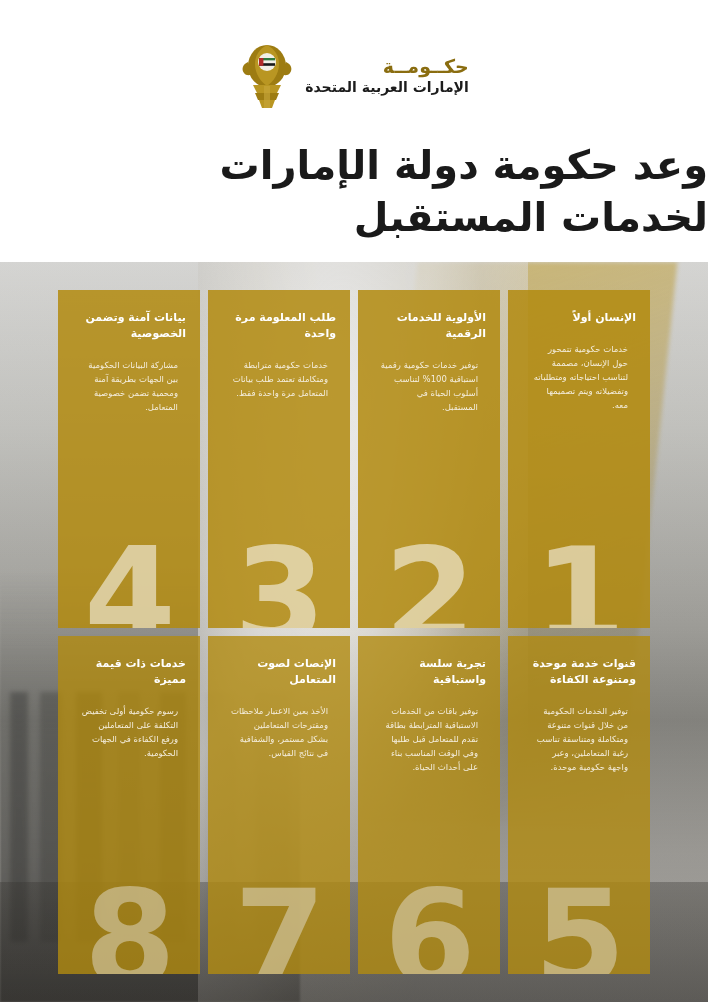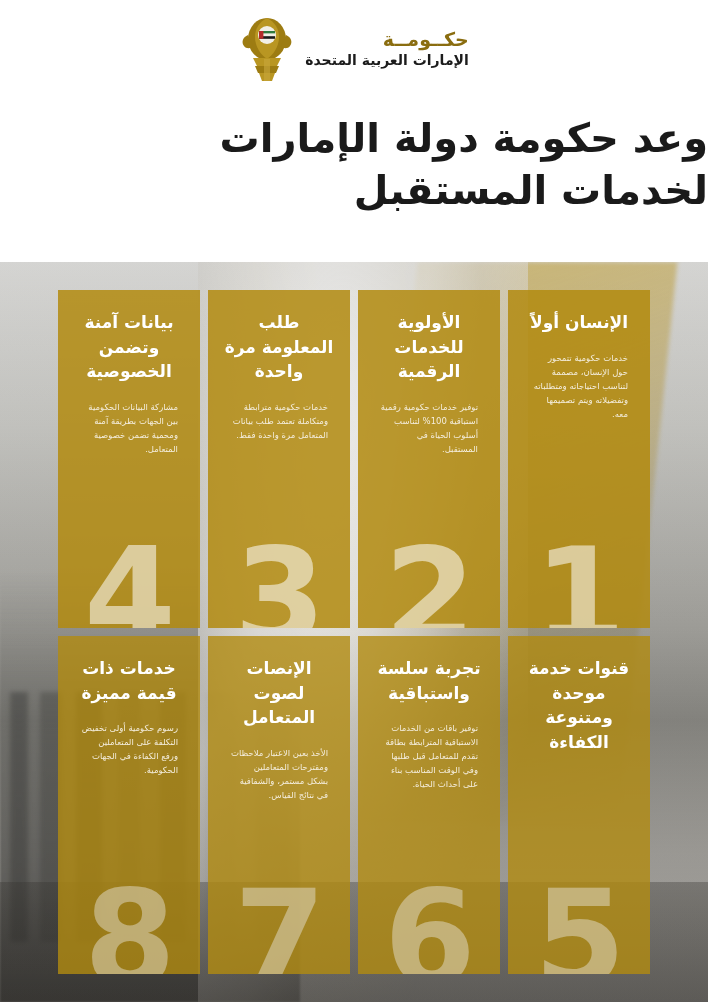--- a/index.html
+++ b/index.html
@@ -19,21 +19,21 @@
   .header {
     height: 262px;
     background: #ffffff;
     position: relative;
   }
   .emblem-row {
     display: flex;
     flex-direction: row;
     align-items: center;
     justify-content: center;
-    padding-top: 13px;
+    padding-top: 40px;
     gap: 10px;
   }
   .emblem {
     width: 56px;
     height: 72px;
     position: relative;
     flex: 0 0 auto;
   }
   .emblem svg { display: block; }
   .gov-text {
@@ -165,23 +165,22 @@
     overflow: hidden;
     padding: 14px 12px 0 12px;
     box-sizing: border-box;
   }
   .card.dim {
     background: rgba(178,139,16,0.80);
   }
   .card .c-title {
     color: #ffffff;
     font-weight: bold;
-    font-size: 17px;
+    font-size: 11px;
     line-height: 1.45;
-    text-align: center;
     margin: 6px 2px 0 2px;
     position: relative;
     z-index: 3;
   }
   .card .c-desc {
     color: #f4eddc;
     font-size: 8.5px;
     line-height: 1.65;
     margin: 16px 10px 0 10px;
     position: relative;
@@ -274,20 +273,21 @@
     </div>
 
     <div class="card">
       <div class="c-title">بيانات آمنة وتضمن الخصوصية</div>
       <div class="c-desc">مشاركة البيانات الحكومية بين الجهات بطريقة آمنة ومحمية تضمن خصوصية المتعامل.</div>
       <div class="c-num">4</div>
     </div>
 
     <div class="card dim row2">
       <div class="c-title">قنوات خدمة موحدة ومتنوعة الكفاءة</div>
+      <div class="c-desc">توفير الخدمات الحكومية من خلال قنوات متنوعة ومتكاملة ومتناسقة تناسب رغبة المتعاملين، وعبر واجهة حكومية موحدة.</div>
       <div class="c-num">5</div>
     </div>
 
     <div class="card dim row2">
       <div class="c-title">تجربة سلسة واستباقية</div>
       <div class="c-desc">توفير باقات من الخدمات الاستباقية المترابطة بطاقة تقدم للمتعامل قبل طلبها وفي الوقت المناسب بناء على أحداث الحياة.</div>
       <div class="c-num">6</div>
     </div>
 
     <div class="card dim row2">

